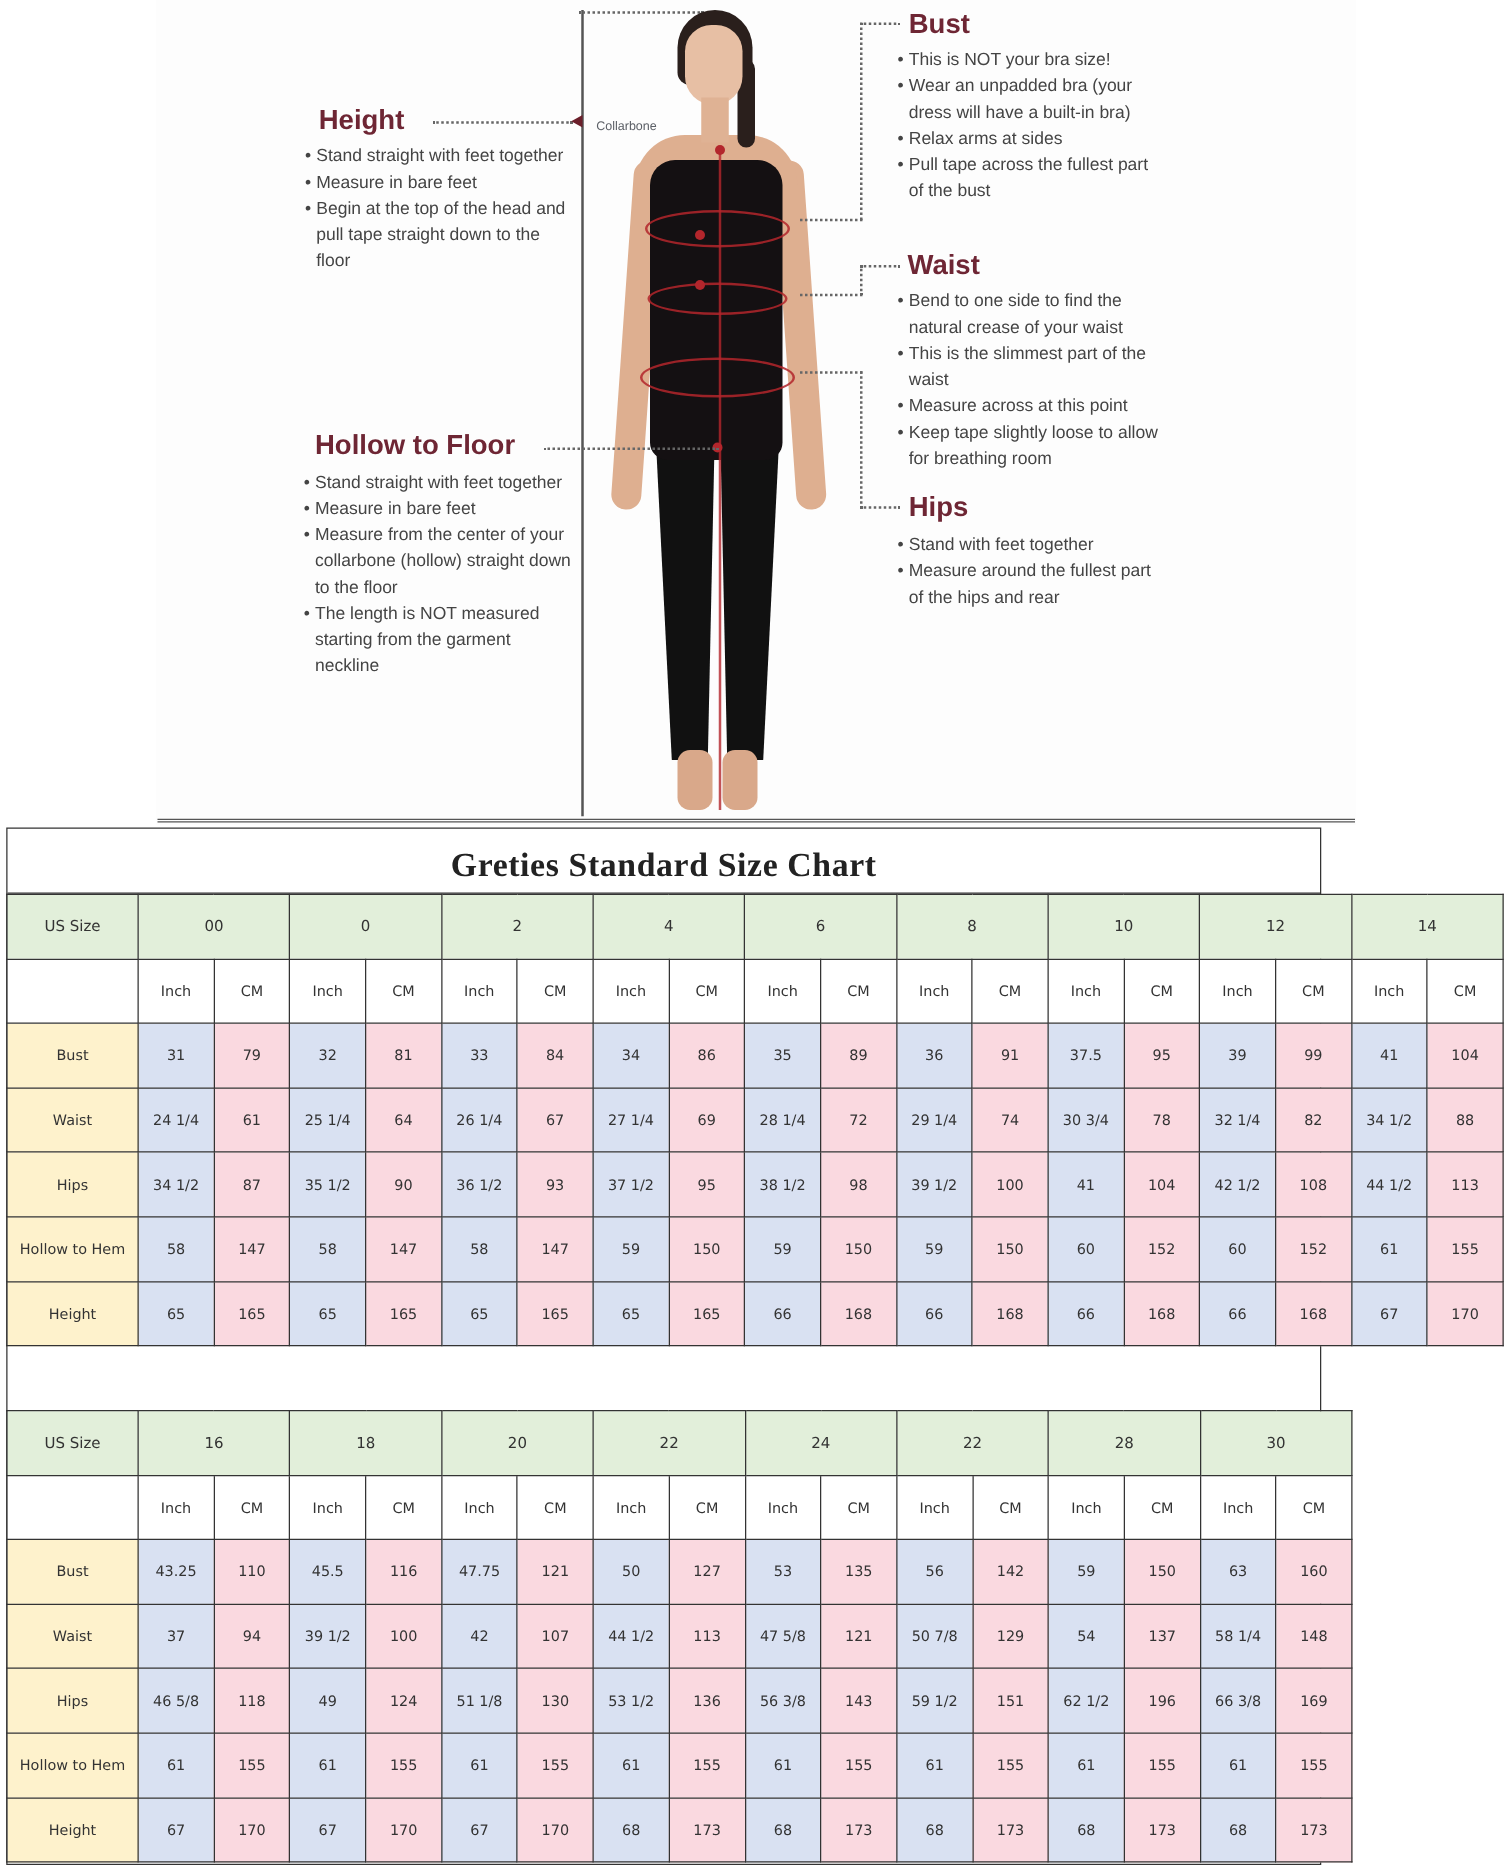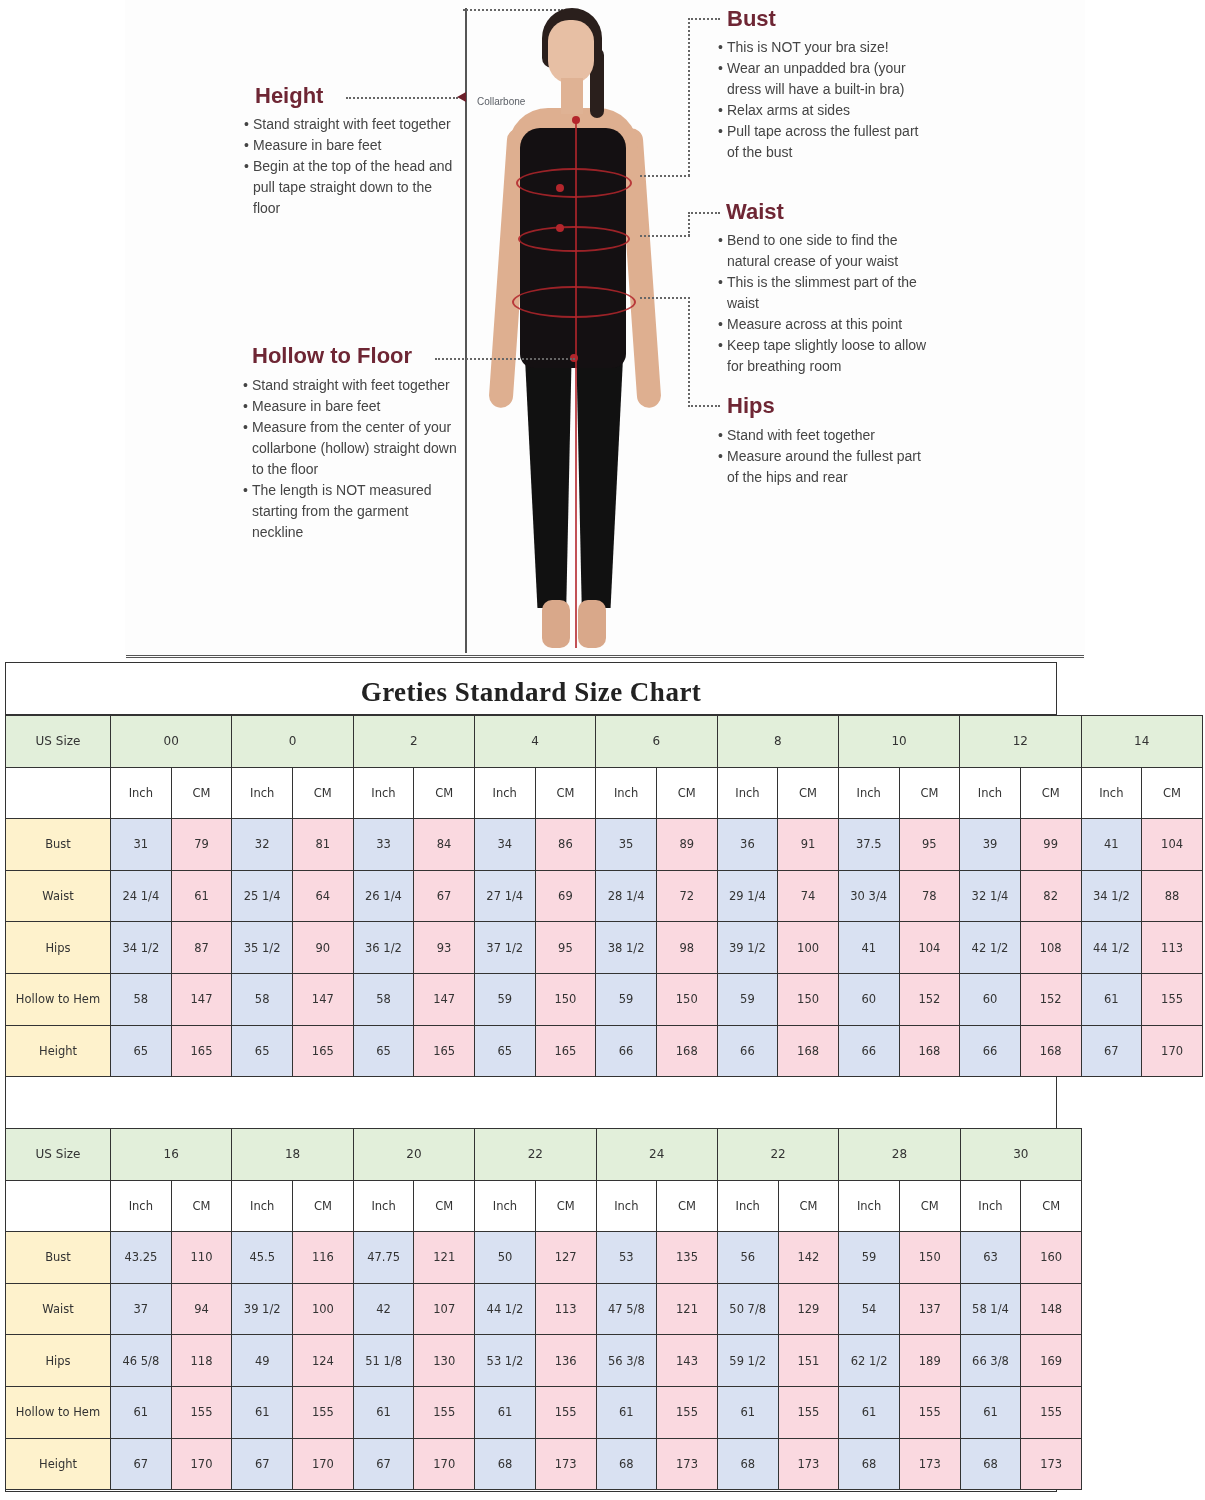--- a/index.html
+++ b/index.html
@@ -352,21 +352,21 @@
           <td class="cm">124</td>
           <td class="inch">51 1/8</td>
           <td class="cm">130</td>
           <td class="inch">53 1/2</td>
           <td class="cm">136</td>
           <td class="inch">56 3/8</td>
           <td class="cm">143</td>
           <td class="inch">59 1/2</td>
           <td class="cm">151</td>
           <td class="inch">62 1/2</td>
-          <td class="cm">189</td>
+          <td class="cm">196</td>
           <td class="inch">66 3/8</td>
           <td class="cm">169</td>
         </tr>
         <tr>
           <td class="lbl">Hollow to Hem</td>
           <td class="inch">61</td>
           <td class="cm">155</td>
           <td class="inch">61</td>
           <td class="cm">155</td>
           <td class="inch">61</td>

